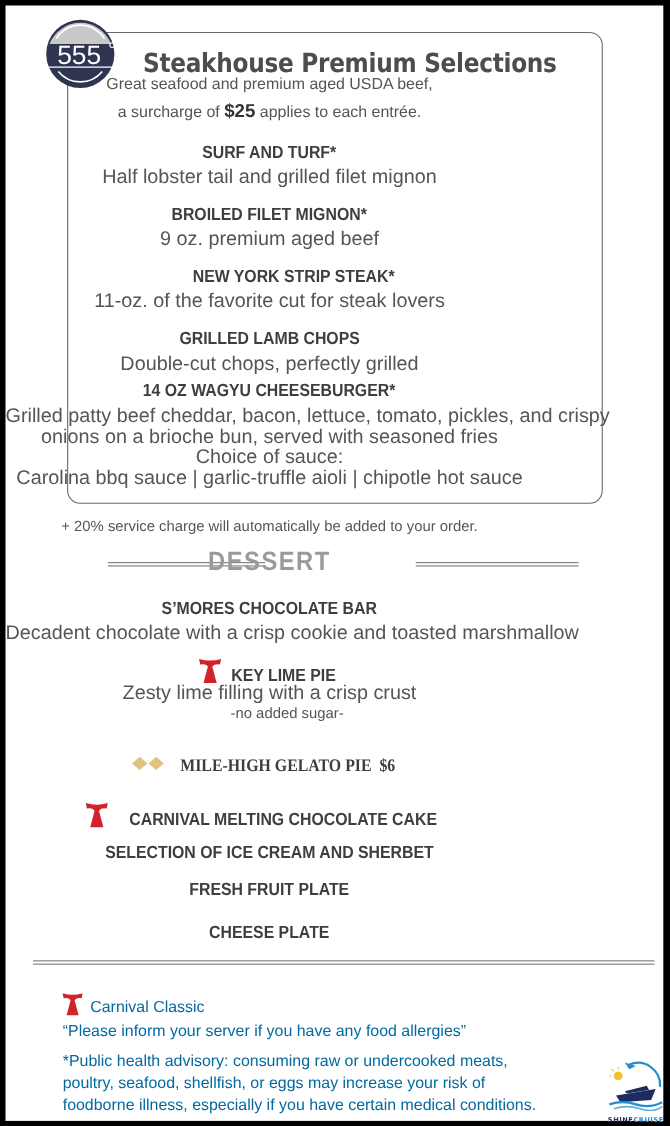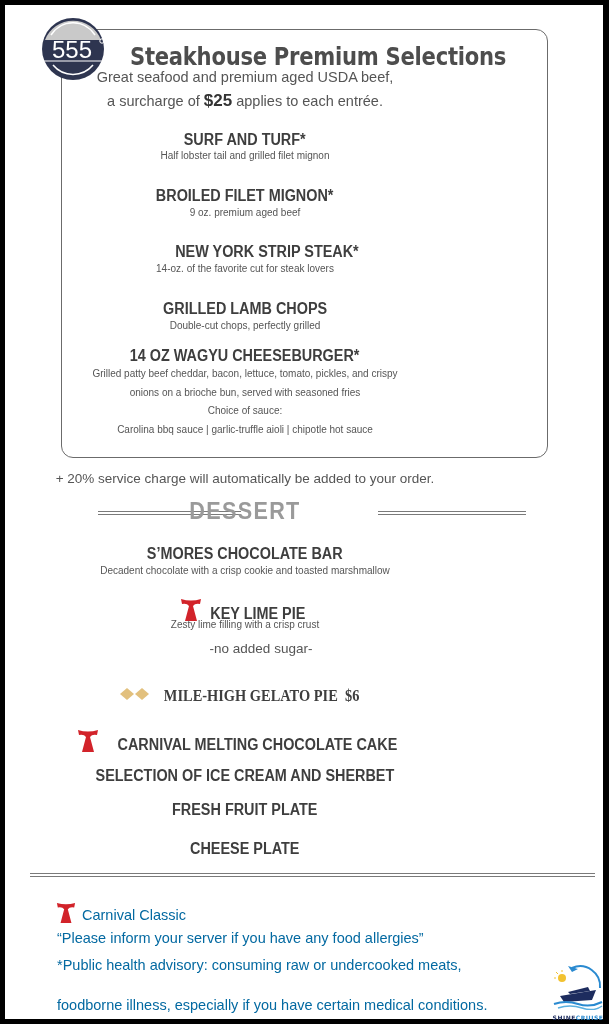--- a/index.html
+++ b/index.html
@@ -20,21 +20,21 @@
       color: #4d4d4d; letter-spacing: -0.3px; white-space: nowrap;
       font-family: "DejaVu Sans", sans-serif; transform: scaleX(0.88); transform-origin: left center;
     }
     .center { position: absolute; left: 0; width: 480px; text-align: center; white-space: nowrap; }
     .sub { font-size: 14.5px; color: #555; }
     .sub b { font-size: 17px; color: #333; text-align: right; }
     .item-name {
       font-size: 16px; font-weight: bold; color: #3e3e3e;
       display: inline-block; transform: scaleX(0.9);
     }
-    .item-desc { font-size: 10px; color: #555; }
+    .item-desc { font-size: 18px; color: #555; }
     .note { font-size: 13.5px; color: #555; }
     .dessert-title {
       font-size: 24px; font-weight: bold; color: #9a9a9a; letter-spacing: 1.5px;
       display: inline-block; transform: scaleX(0.9);
     }
     .rule {
       position: absolute; height: 4px; border-top: 1.5px solid #7a7a7a; border-bottom: 1.5px solid #7a7a7a;
     }
     .tail-icon { display: inline-block; vertical-align: -4px; margin-right: 3px; }
     .diamonds { display: inline-block; vertical-align: 0px; margin-right: 3px; }
@@ -63,21 +63,21 @@
   <div class="center sub" style="top:64px;">Great seafood and premium aged USDA beef,</div>
   <div class="center sub" style="top:86px;"><span>a surcharge of </span><b>$25</b><span> applies to each entrée.</span></div>
 
   <div class="center" style="top:126px;"><span class="item-name">SURF AND TURF*</span></div>
   <div class="center item-desc" style="top:145px;">Half lobster tail and grilled filet mignon</div>
 
   <div class="center" style="top:182px;"><span class="item-name">BROILED FILET MIGNON*</span></div>
   <div class="center item-desc" style="top:202px;">9 oz. premium aged beef</div>
 
   <div class="center" style="top:238px;padding-left:44px;"><span class="item-name">NEW YORK STRIP STEAK*</span></div>
-  <div class="center item-desc" style="top:258px;">14-oz. of the favorite cut for steak lovers</div>
+  <div class="center item-desc" style="top:258px;">11-oz. of the favorite cut for steak lovers</div>
 
   <div class="center" style="top:295px;"><span class="item-name">GRILLED LAMB CHOPS</span></div>
   <div class="center item-desc" style="top:315px;">Double-cut chops, perfectly grilled</div>
 
   <div class="center" style="top:342px;"><span class="item-name">14 OZ WAGYU CHEESEBURGER*</span></div>
   <div class="center item-desc" style="top:363px;">Grilled patty beef cheddar, bacon, lettuce, tomato, pickles, and crispy</div>
   <div class="center item-desc" style="top:382px;">onions on a brioche bun, served with seasoned fries</div>
   <div class="center item-desc" style="top:400px;">Choice of sauce:</div>
   <div class="center item-desc" style="top:419px;">Carolina bbq sauce | garlic-truffle aioli | chipotle hot sauce</div>
 
@@ -117,20 +117,21 @@
 
   <div class="rule" style="left:25px; top:868px; width:565px;"></div>
 
   <div class="footer-text" style="top:896px;">
     <svg class="tail-icon" width="20" height="24" viewBox="0 0 22 26" style="vertical-align:-5px; margin-right:6px;">
         <path d="M1 2 Q11 5 21 2 L20 7 Q15 6 13 9 L17 24 L5 24 L9 9 Q7 6 2 7 Z" fill="#d2232a"></path>
       </svg><span>Carnival Classic</span>
   </div>
   <div class="footer-text" style="top:925px; left:52px;">“Please inform your server if you have any food allergies”</div>
   <div class="footer-text" style="top:952px; left:52px;">*Public health advisory: consuming raw or undercooked meats,</div>
+  <div class="footer-text" style="top:972px; left:52px;">poultry, seafood, shellfish, or eggs may increase your risk of</div>
   <div class="footer-text" style="top:992px; left:52px;">foodborne illness, especially if you have certain medical conditions.</div>
 
   <div class="brand-logo">
     <svg width="52" height="50" viewBox="0 0 52 50">
       <path d="M20 8 A20 20 0 0 1 48 28" fill="none" stroke="#2a8ad0" stroke-width="2"></path>
       <path d="M16 6 L26 9 L20 12 Z" fill="#2a8ad0"></path>
       <circle cx="10" cy="18" r="4" fill="#f2c230"></circle>
       <g stroke="#f2c230" stroke-width="1">
           <line x1="10" y1="10" x2="10" y2="12"></line>
           <line x1="2" y1="18" x2="4" y2="18"></line>

